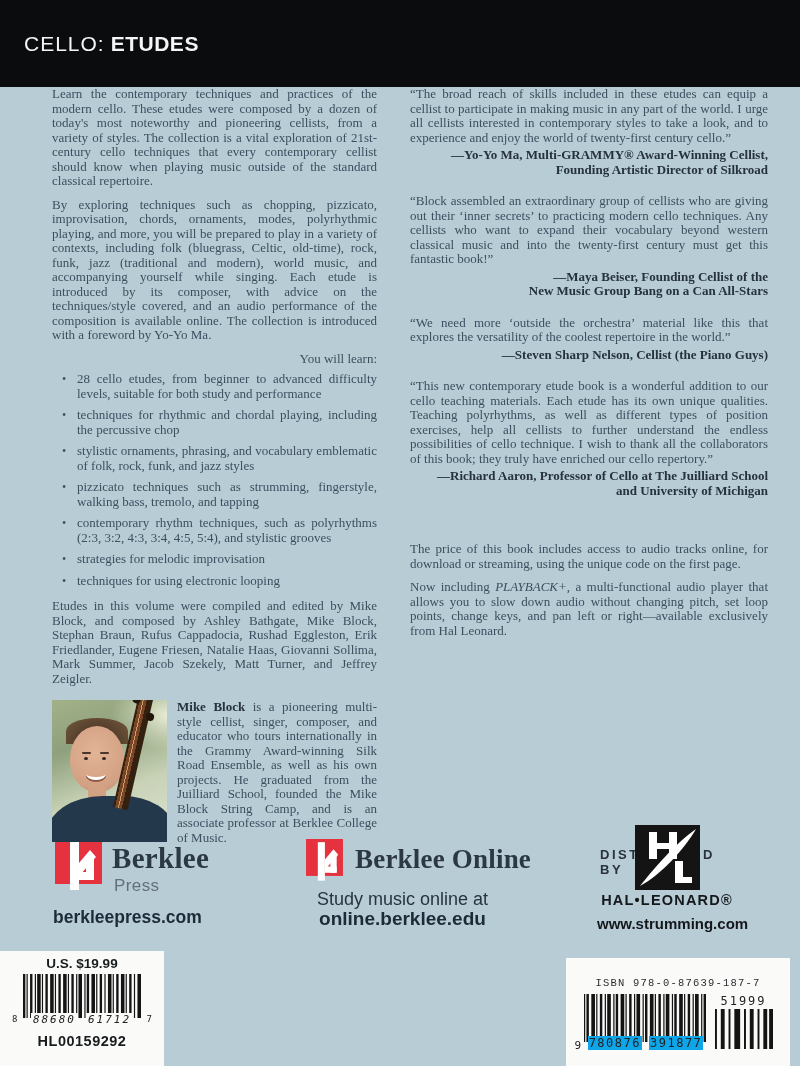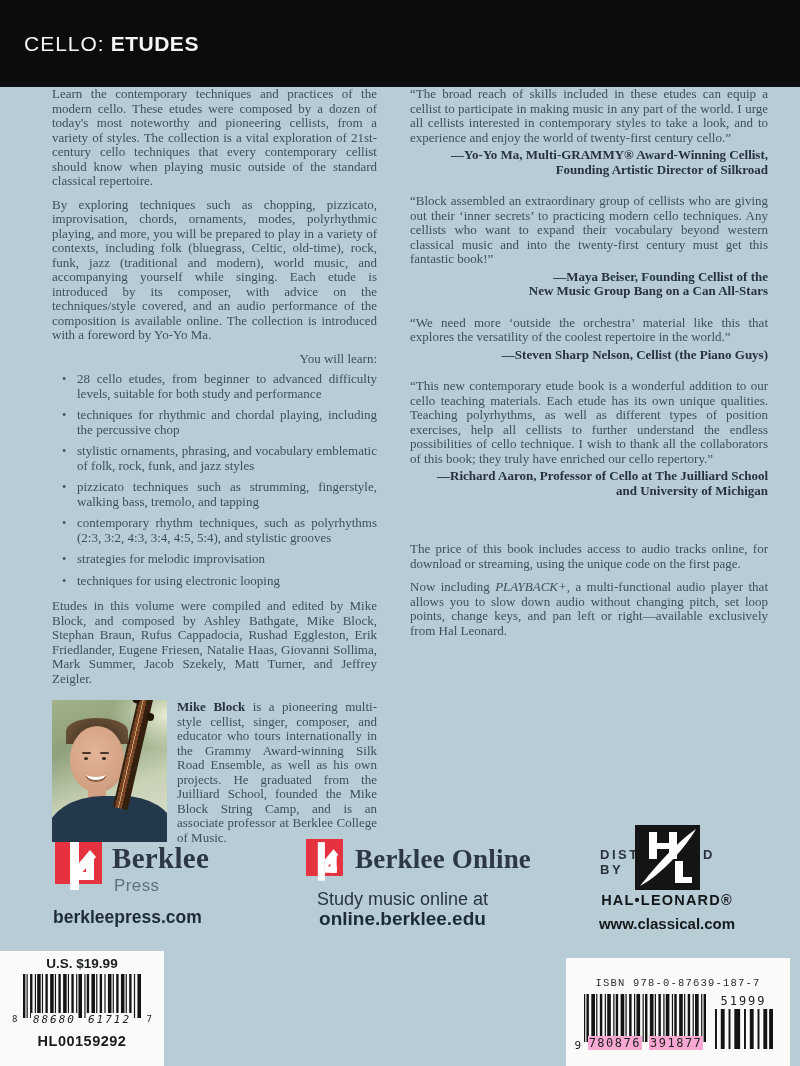--- a/index.html
+++ b/index.html
@@ -81,21 +81,21 @@
   .upc .lead{position:absolute;left:-11px;bottom:0;font-family:"DejaVu Sans Mono",monospace;font-size:9px;color:#222;}
   .upc .trail{position:absolute;right:-11px;bottom:0;font-family:"DejaVu Sans Mono",monospace;font-size:9px;color:#222;}
   .catalog{margin-top:9px;font-family:"Liberation Sans",sans-serif;font-size:14.5px;font-weight:bold;letter-spacing:.5px;color:#191c1e;}
   .box-right{left:566px;top:958px;width:224px;height:108px;padding-top:19px;}
   .isbn{text-align:center;font-family:"Liberation Mono",monospace;font-size:10.5px;letter-spacing:1.2px;color:#2a2d2f;margin-bottom:5px;}
   .ean-row{display:flex;justify-content:center;align-items:flex-start;gap:9px;}
   .ean-main{position:relative;width:122px;height:58px;}
   .ean-main svg{display:block;width:100%;height:48px;}
   .ean-main .d-row{position:absolute;left:2px;right:0;bottom:2px;display:flex;justify-content:center;gap:7px;
               font-family:"DejaVu Sans Mono",monospace;font-size:12px;color:#222;}
-  .ean-main .d-row span{background:#f9a8d4;padding:0 1px;letter-spacing:1.5px;margin-top:28px;}
+  .ean-main .d-row span{background:#0ea5e9;padding:0 1px;letter-spacing:1.5px;margin-top:28px;}
   .ean-main .lead{position:absolute;left:-9px;bottom:0;font-family:"DejaVu Sans Mono",monospace;font-size:11px;color:#222;}
   .ean-addon{width:58px;}
   .addon-digits{text-align:center;font-family:"DejaVu Sans Mono",monospace;font-size:12px;letter-spacing:2px;color:#222;}
   .ean-addon svg{display:block;width:100%;height:40px;margin-top:1px;}
 </style>
 </head>
 <body>
 
 <div class="page">
 
@@ -200,21 +200,21 @@
     <g fill="#ffffff">
       <rect x="14" y="7" width="8" height="27"></rect>
       <rect x="34" y="7" width="8" height="27"></rect>
       <rect x="14" y="18" width="28" height="6"></rect>
       <rect x="40" y="36" width="8" height="22"></rect>
       <rect x="40" y="52" width="17" height="6"></rect>
       <path d="M5 61 C 19 43, 43 16, 61 4 C 50 23, 27 49, 5 61 Z"></path>
     </g>
   </svg>
   <div class="abs hl-word">HAL•LEONARD®</div>
-  <div class="abs hl-url">www.classical.com</div>
+  <div class="abs hl-url">www.strumming.com</div>
 
   <div class="box box-left">
     <div class="price">U.S. $19.99</div>
     <div class="upc">
       <svg viewBox="0 0 100 44" preserveAspectRatio="none">
         <path fill="#141414" d="M0 0h2v44H0z M3 0h1v44H3z M6 0h2v44H6z M10 0h1v44h-1z M12 0h3v44h-3z M16 0h1v44h-1z M19 0h2v44h-2z M23 0h3v44h-3z M27 0h1v44h-1z M30 0h2v44h-2z M34 0h3v44h-3z M38 0h1v44h-1z M41 0h2v44h-2z M45 0h1v44h-1z M47 0h3v44h-3z M52 0h1v44h-1z M54 0h2v44h-2z M58 0h3v44h-3z M62 0h1v44h-1z M65 0h2v44h-2z M69 0h1v44h-1z M72 0h3v44h-3z M76 0h1v44h-1z M79 0h2v44h-2z M83 0h3v44h-3z M87 0h1v44h-1z M90 0h2v44h-2z M94 0h1v44h-1z M97 0h3v44h-3z"></path>
       </svg>
       <span class="lead">8</span>
       <div class="d-row">
         <span>88680</span>

